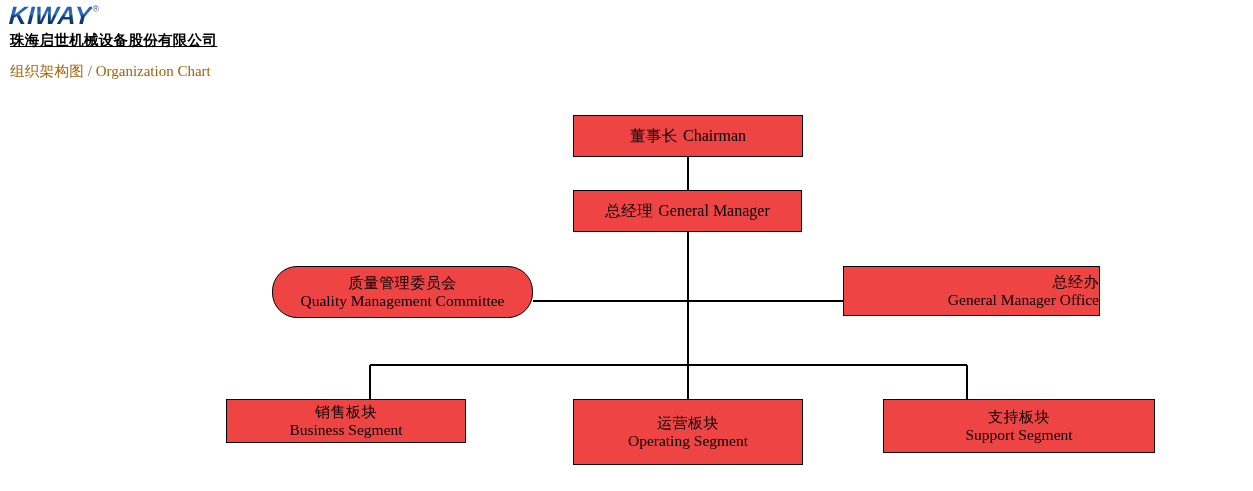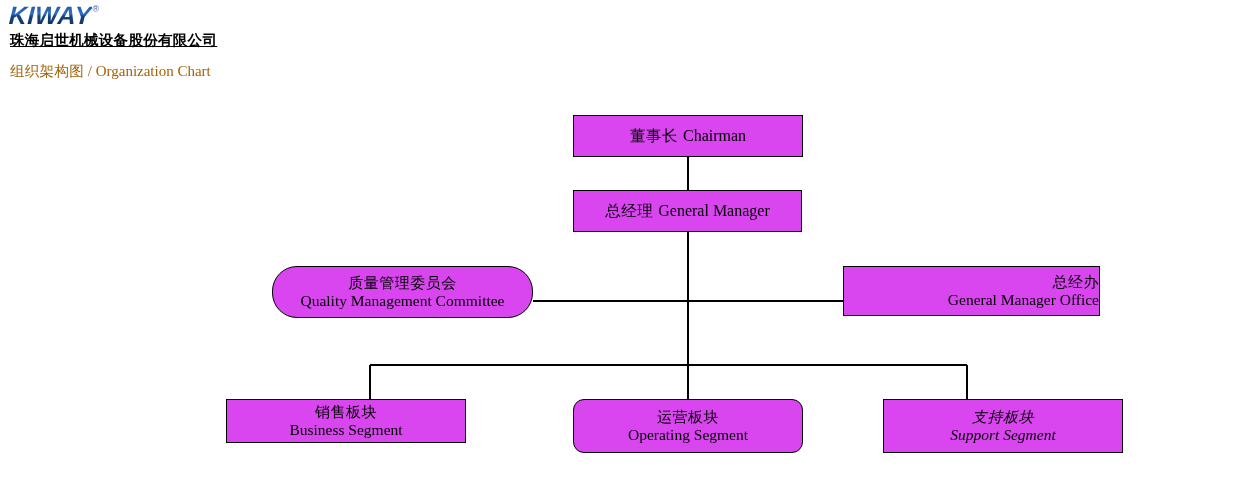--- a/index.html
+++ b/index.html
@@ -101,21 +101,21 @@
     left: 0;
     top: 0;
     width: 1253px;
     height: 491px;
     pointer-events: none;
   }
 
   .node {
     position: absolute;
     box-sizing: border-box;
-    background: #d946ef;
+    background: #ef4444;
     border: 1.6px solid #000000;
     display: flex;
     flex-direction: column;
     align-items: center;
     justify-content: center;
     text-align: center;
     color: #000000;
     line-height: 1.18;
   }
   .node .cn {
@@ -135,22 +135,22 @@
   }
   .node.single-line .cn { font-size: 15.5px; }
   .node.single-line .en { font-size: 16px; }
 
   
   #node-chairman      { left: 573px;  top: 115px; width: 230px; height: 42px; }
   #node-gm            { left: 573px;  top: 190px; width: 229px; height: 42px; }
   #node-qmc           { left: 272px;  top: 266px; width: 261px; height: 52px; border-radius: 25px; }
   #node-gmo           { left: 843px;  top: 266px; width: 257px; height: 50px; align-items: flex-end; }
   #node-business      { left: 226px;  top: 399px; width: 240px; height: 44px; }
-  #node-operating     { left: 573px;  top: 399px; width: 230px; height: 54px; border-radius: 11px; }
-  #node-support       { left: 883px;  top: 399px; width: 240px; height: 54px; font-style: italic; }
+  #node-operating     { left: 573px;  top: 399px; width: 230px; height: 66px; }
+  #node-support       { left: 883px;  top: 399px; width: 272px; height: 54px; }
 </style>
 </head>
 <body>
 
 <div id="header">
 
   <div id="logo-wrap">
     <span id="logo-text">KIWAY</span>
     <span id="logo-reg">®</span>
   </div>

